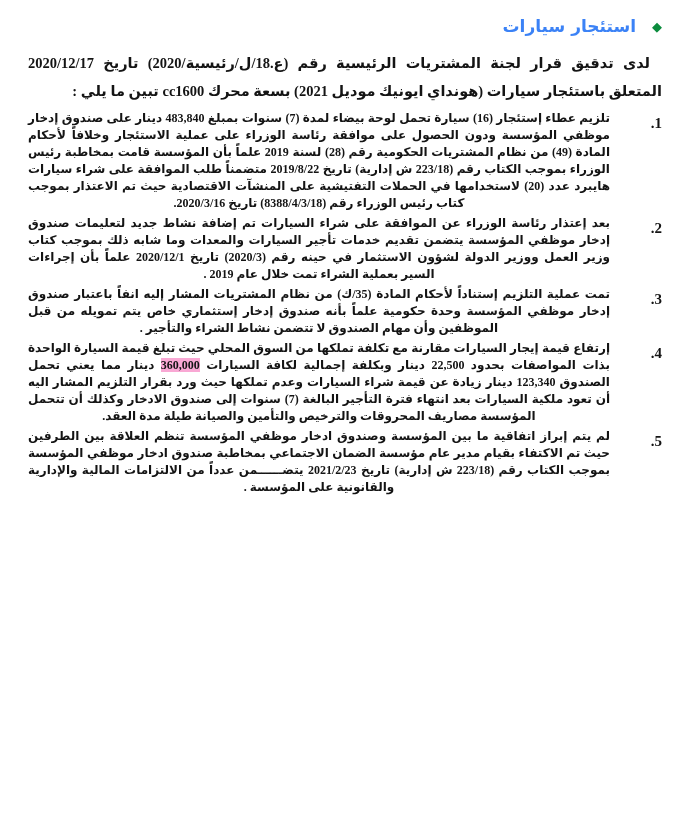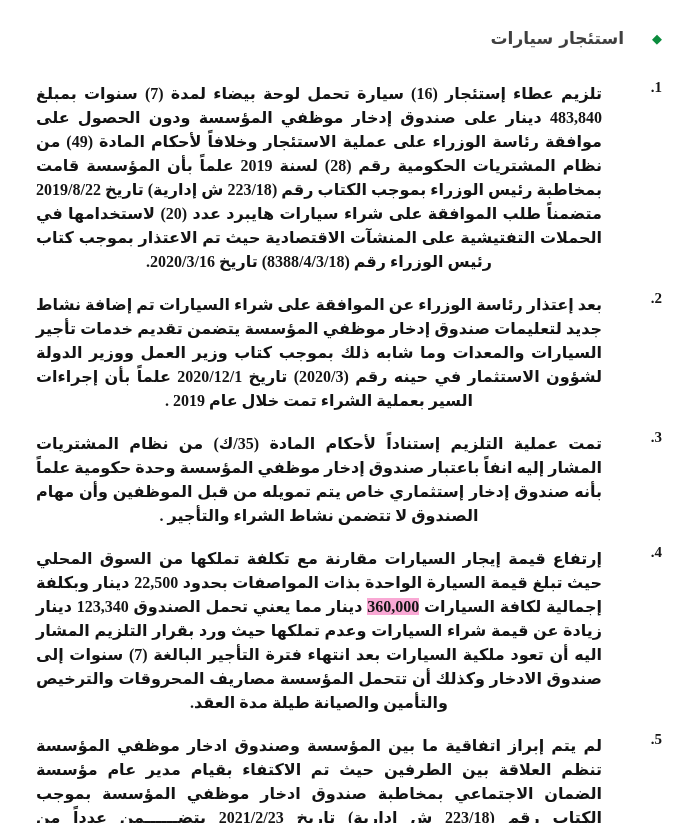--- a/index.html
+++ b/index.html
@@ -25,23 +25,23 @@
     gap: 12px;
     margin: 4px 0 10px 0;
   }
   .diamond {
     color: #0b8c3d;
     font-size: 13px;
     line-height: 1;
     font-family: "DejaVu Sans", sans-serif;
   }
   .title {
-    margin: 16px;
+    margin: 4px;
     font-size: 17px;
-    color: #404040;
+    color: #3b82f6;
     font-family: "DejaVu Sans", sans-serif;
     font-weight: bold;
     text-align: center;
   }
   .intro {
     margin: 0 0 5px 0;
     font-size: 14.5px;
     line-height: 27.5px;
     text-align: justify;
     text-indent: 12px; 
@@ -56,41 +56,42 @@
     margin-bottom: 3px;
   }
   .num {
     flex: 0 0 52px;
     font-size: 15px;
     line-height: 27.5px;
     font-family: "Liberation Serif", serif;
   }
   .itext {
     flex: 1 1 auto;
-    margin: 8px;
-    font-size: 16px;
-    line-height: 24px;
+    margin: 0;
+    font-size: 12px;
+    line-height: 17px;
     text-align: justify;
     text-align-last: center;
   }
   .hl {
     background: #f9a8d4;
   }
   .hl:empty { display: none; }
 </style>
 </head>
 <body>
 
 <div class="page">
 
   <div class="header">
     <span class="diamond">◆</span>
     <h1 class="title">استئجار سيارات</h1>
   </div>
 
+  <p class="intro">لدى تدقيق قرار لجنة المشتريات الرئيسية رقم (ع.18/ل/رئيسية/2020) تاريخ 2020/12/17 المتعلق باستئجار سيارات (هونداي ايونيك موديل 2021) بسعة محرك cc1600 تبين ما يلي :</p>
 
   <ol class="items">
 
     <li class="item">
       <span class="num">1.</span>
       <p class="itext"><span>تلزيم عطاء إستئجار (16) سيارة تحمل لوحة بيضاء لمدة (7) سنوات  بمبلغ 483,840 دينار على صندوق إدخار موظفي المؤسسة ودون الحصول على موافقة رئاسة الوزراء على عملية الاستئجار وخلافاً لأحكام المادة (49) من نظام المشتريات الحكومية رقم (28) لسنة 2019 علماً بأن المؤسسة قامت بمخاطبة رئيس الوزراء بموجب الكتاب رقم (223/18 ش إدارية) تاريخ 2019/8/22 متضمناً طلب الموافقة على شراء سيارات هايبرد عدد (20) لاستخدامها في الحملات التفتيشية على المنشآت الاقتصادية حيث تم الاعتذار بموجب كتاب رئيس الوزراء رقم (8388/4/3/18) تاريخ 2020/3/16.</span></p>
     </li>
 
     <li class="item">
       <span class="num">2.</span>

